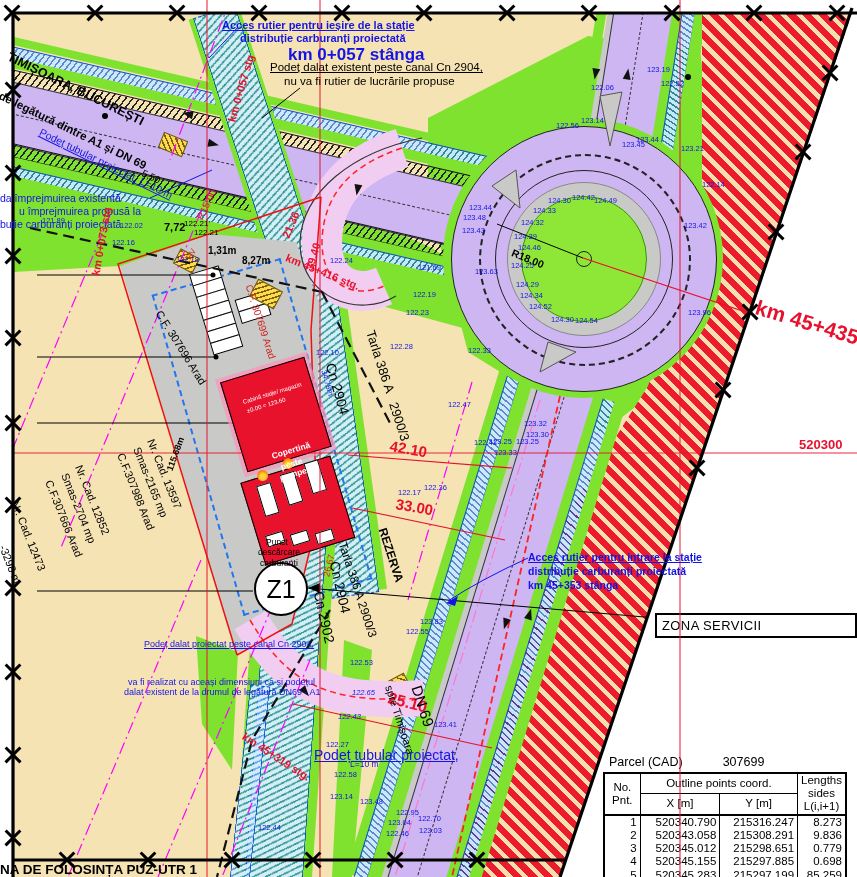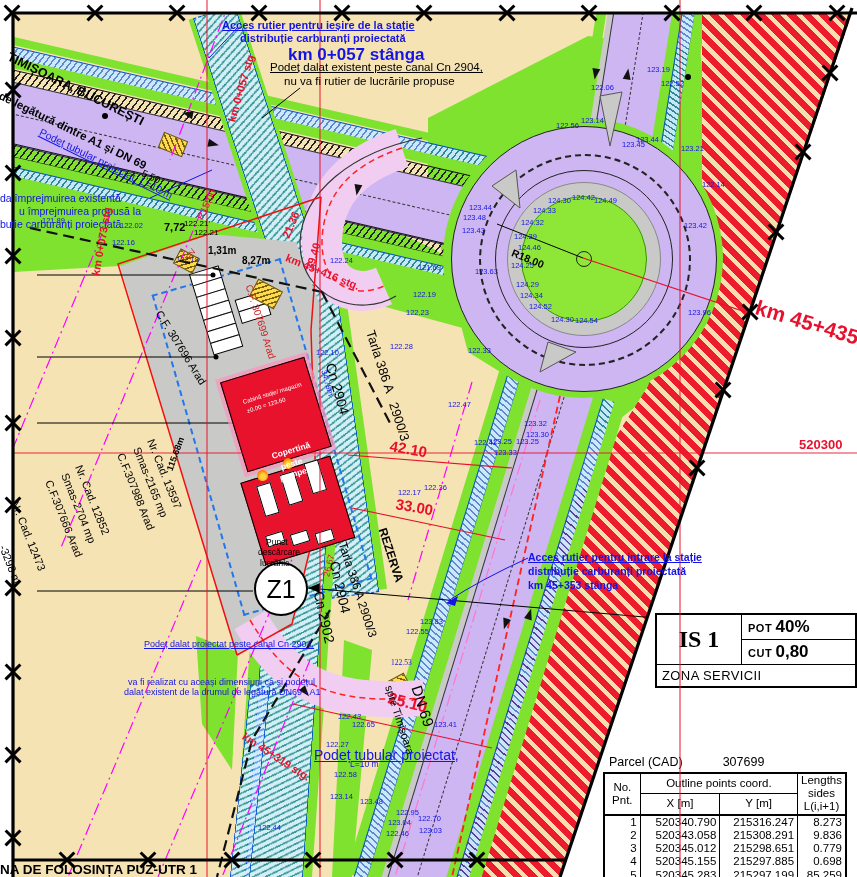--- a/index.html
+++ b/index.html
@@ -224,27 +224,20 @@
       <div style="position:absolute;left:32px;top:166px;width:16px;height:10px;background:#fff;border:1px solid #000;"></div>
       <div style="position:absolute;left:56px;top:172px;width:16px;height:10px;background:#fff;border:1px solid #000;"></div>
     </div>
   </div>
 
   <div id="z1">
       <span>Z1</span>
     </div>
 
   <div id="infobox">
-    <div class="sec2">
-      <div class="is1">IS 1</div>
-      <div class="pc">
-        <div><span class="small">POT</span> <span class="big">40%</span></div>
-        <div><span class="small">CUT</span> <span class="big">0,80</span></div>
-      </div>
-    </div>
     <div class="sec3">ZONA SERVICII</div>
   </div>
 
   <div id="ptable">
     <div class="ttl">
       <span>Parcel (CAD)</span>
       <span class="num">307699</span>
     </div>
     <table class="outer">
       <thead>
@@ -403,21 +396,21 @@
       <div class="lbl" style="left: 330px; top: 356px; font-size: 14px; color: rgb(0, 0, 0); transform: rotate(74deg);">Cn 2904</div>
       <div class="lbl" style="left: 323px; top: 366px; font-size: 8px; color: rgb(20, 20, 230); transform: rotate(74deg);">34.78m</div>
       <div class="lbl" style="left: 334px; top: 554px; font-size: 14px; color: rgb(0, 0, 0); transform: rotate(77deg);">Cn 2904</div>
       <div class="lbl" style="left: 318px; top: 584px; font-size: 14px; color: rgb(0, 0, 0); transform: rotate(77deg);">Cn 2902</div>
       <div class="lbl" style="left: 342px; top: 536px; font-size: 12px; color: rgb(0, 0, 0); transform: rotate(72deg);">Tarla 386 A 2900/3</div>
       <div class="lbl" style="left: 382px; top: 522px; font-size: 12px; color: rgb(0, 0, 0); transform: rotate(72deg); font-weight: bold;">REZERVA</div>
       <div class="lbl" style="left: 416px; top: 678px; font-size: 15px; color: rgb(0, 0, 0); transform: rotate(72deg);">DN 69</div>
       <div class="lbl" style="left: 388px; top: 680px; font-size: 11px; color: rgb(0, 0, 0); transform: rotate(72deg);">spre Timișoara</div>
       <div class="lbl" style="left: 266px; top: 538px; font-size: 8.5px; color: rgb(0, 0, 0);">Punct</div>
       <div class="lbl" style="left: 258px; top: 548px; font-size: 8.5px; color: rgb(0, 0, 0);">descărcare</div>
-      <div class="lbl" style="left: 260px; top: 559px; font-size: 8.5px; color: rgb(0, 0, 0);">lucrările</div>
+      <div class="lbl" style="left: 260px; top: 559px; font-size: 8.5px; color: rgb(0, 0, 0);">carburanți</div>
       <div class="lbl" style="left: 272px; top: 452px; font-size: 8.5px; color: rgb(255, 255, 255); transform: rotate(-17deg); font-weight: bold;">Copertină</div>
       <div class="lbl" style="left: 281px; top: 463px; font-size: 8.5px; color: rgb(255, 255, 255); transform: rotate(-17deg); font-weight: bold;">peste</div>
       <div class="lbl" style="left: 280px; top: 474px; font-size: 8.5px; color: rgb(255, 255, 255); transform: rotate(-17deg); font-weight: bold;">pompe</div>
       <div class="lbl" style="left: 243px; top: 399px; font-size: 6px; color: rgb(255, 255, 255); transform: rotate(-17deg);">Cabină stație/ magazin</div>
       <div class="lbl" style="left: 247px; top: 408px; font-size: 6px; color: rgb(255, 255, 255); transform: rotate(-17deg);">±0.00 = 123.60</div>
       <div class="lbl" style="left: 136px; top: 640px; font-size: 9px; color: rgb(20, 20, 230); text-decoration: underline; padding-left: 8px;">Podeț dalat proiectat peste canal Cn 2904,</div>
       <div class="lbl" style="left: 128px; top: 678px; font-size: 9px; color: rgb(20, 20, 230);">va fi realizat cu aceași dimensiuni ca și podețul</div>
       <div class="lbl" style="left: 124px; top: 688px; font-size: 9px; color: rgb(20, 20, 230);">dalat existent de la drumul de legătură DN69 - A1</div>
       <div class="lbl" style="left: 528px; top: 552px; font-size: 10.5px; color: rgb(20, 20, 230); font-weight: bold; text-decoration: underline;">Acces rutier pentru intrare la stație</div>
       <div class="lbl" style="left: 528px; top: 566px; font-size: 10.5px; color: rgb(20, 20, 230); font-weight: bold;">distribuție carburanți proiectată</div>
@@ -432,41 +425,41 @@
       <div class="elev" style="left: 330px; top: 256px;">122.24</div>
       <div class="elev" style="left: 418px; top: 263px;">121.69</div>
       <div class="elev" style="left: 413px; top: 290px;">122.19</div>
       <div class="elev" style="left: 406px; top: 308px;">122.23</div>
       <div class="elev" style="left: 390px; top: 342px;">122.28</div>
       <div class="elev" style="left: 316px; top: 348px;">122.10</div>
       <div class="elev" style="left: 398px; top: 488px;">122.17</div>
       <div class="elev" style="left: 424px; top: 483px;">122.36</div>
       <div class="elev" style="left: 448px; top: 400px;">122.47</div>
       <div class="elev" style="left: 338px; top: 712px; font-style: italic;">122.43</div>
-      <div class="elev" style="left: 352px; top: 720px;">122.65</div>
+      <div class="elev" style="left: 352px; top: 688px; font-style: italic;">122.65</div>
       <div class="elev" style="left: 326px; top: 740px;">122.27</div>
       <div class="elev" style="left: 334px; top: 770px;">122.58</div>
       <div class="elev" style="left: 330px; top: 792px;">123.14</div>
       <div class="elev" style="left: 360px; top: 797px;">123.48</div>
       <div class="elev" style="left: 258px; top: 823px;">122.44</div>
       <div class="elev" style="left: 418px; top: 814px;">122.70</div>
       <div class="elev" style="left: 419px; top: 826px;">123.03</div>
       <div class="elev" style="left: 396px; top: 808px;">122.95</div>
       <div class="elev" style="left: 388px; top: 818px;">123.04</div>
       <div class="elev" style="left: 386px; top: 829px;">122.46</div>
       <div class="elev" style="left: 434px; top: 720px;">123.41</div>
       <div class="elev" style="left: 474px; top: 438px;">122.41</div>
       <div class="elev" style="left: 524px; top: 419px;">123.32</div>
       <div class="elev" style="left: 526px; top: 430px;">123.30</div>
       <div class="elev" style="left: 489px; top: 437px;">123.25</div>
       <div class="elev" style="left: 516px; top: 437px;">123.25</div>
       <div class="elev" style="left: 494px; top: 448px;">123.33</div>
       <div class="elev" style="left: 420px; top: 617px;">123.83</div>
       <div class="elev" style="left: 406px; top: 627px;">122.55</div>
-      <div class="elev" style="left: 391px; top: 658px; font-family: Liberation Serif, serif;">122.53</div>
+      <div class="elev" style="left: 350px; top: 658px;">122.53</div>
       <div class="elev" style="left: 548px; top: 196px;">124.30</div>
       <div class="elev" style="left: 572px; top: 193px;">124.42</div>
       <div class="elev" style="left: 594px; top: 196px;">124.49</div>
       <div class="elev" style="left: 533px; top: 206px;">124.33</div>
       <div class="elev" style="left: 521px; top: 218px;">124.32</div>
       <div class="elev" style="left: 514px; top: 232px;">124.39</div>
       <div class="elev" style="left: 518px; top: 243px;">124.46</div>
       <div class="elev" style="left: 511px; top: 261px;">124.25</div>
       <div class="elev" style="left: 516px; top: 280px;">124.29</div>
       <div class="elev" style="left: 520px; top: 291px;">124.34</div>

